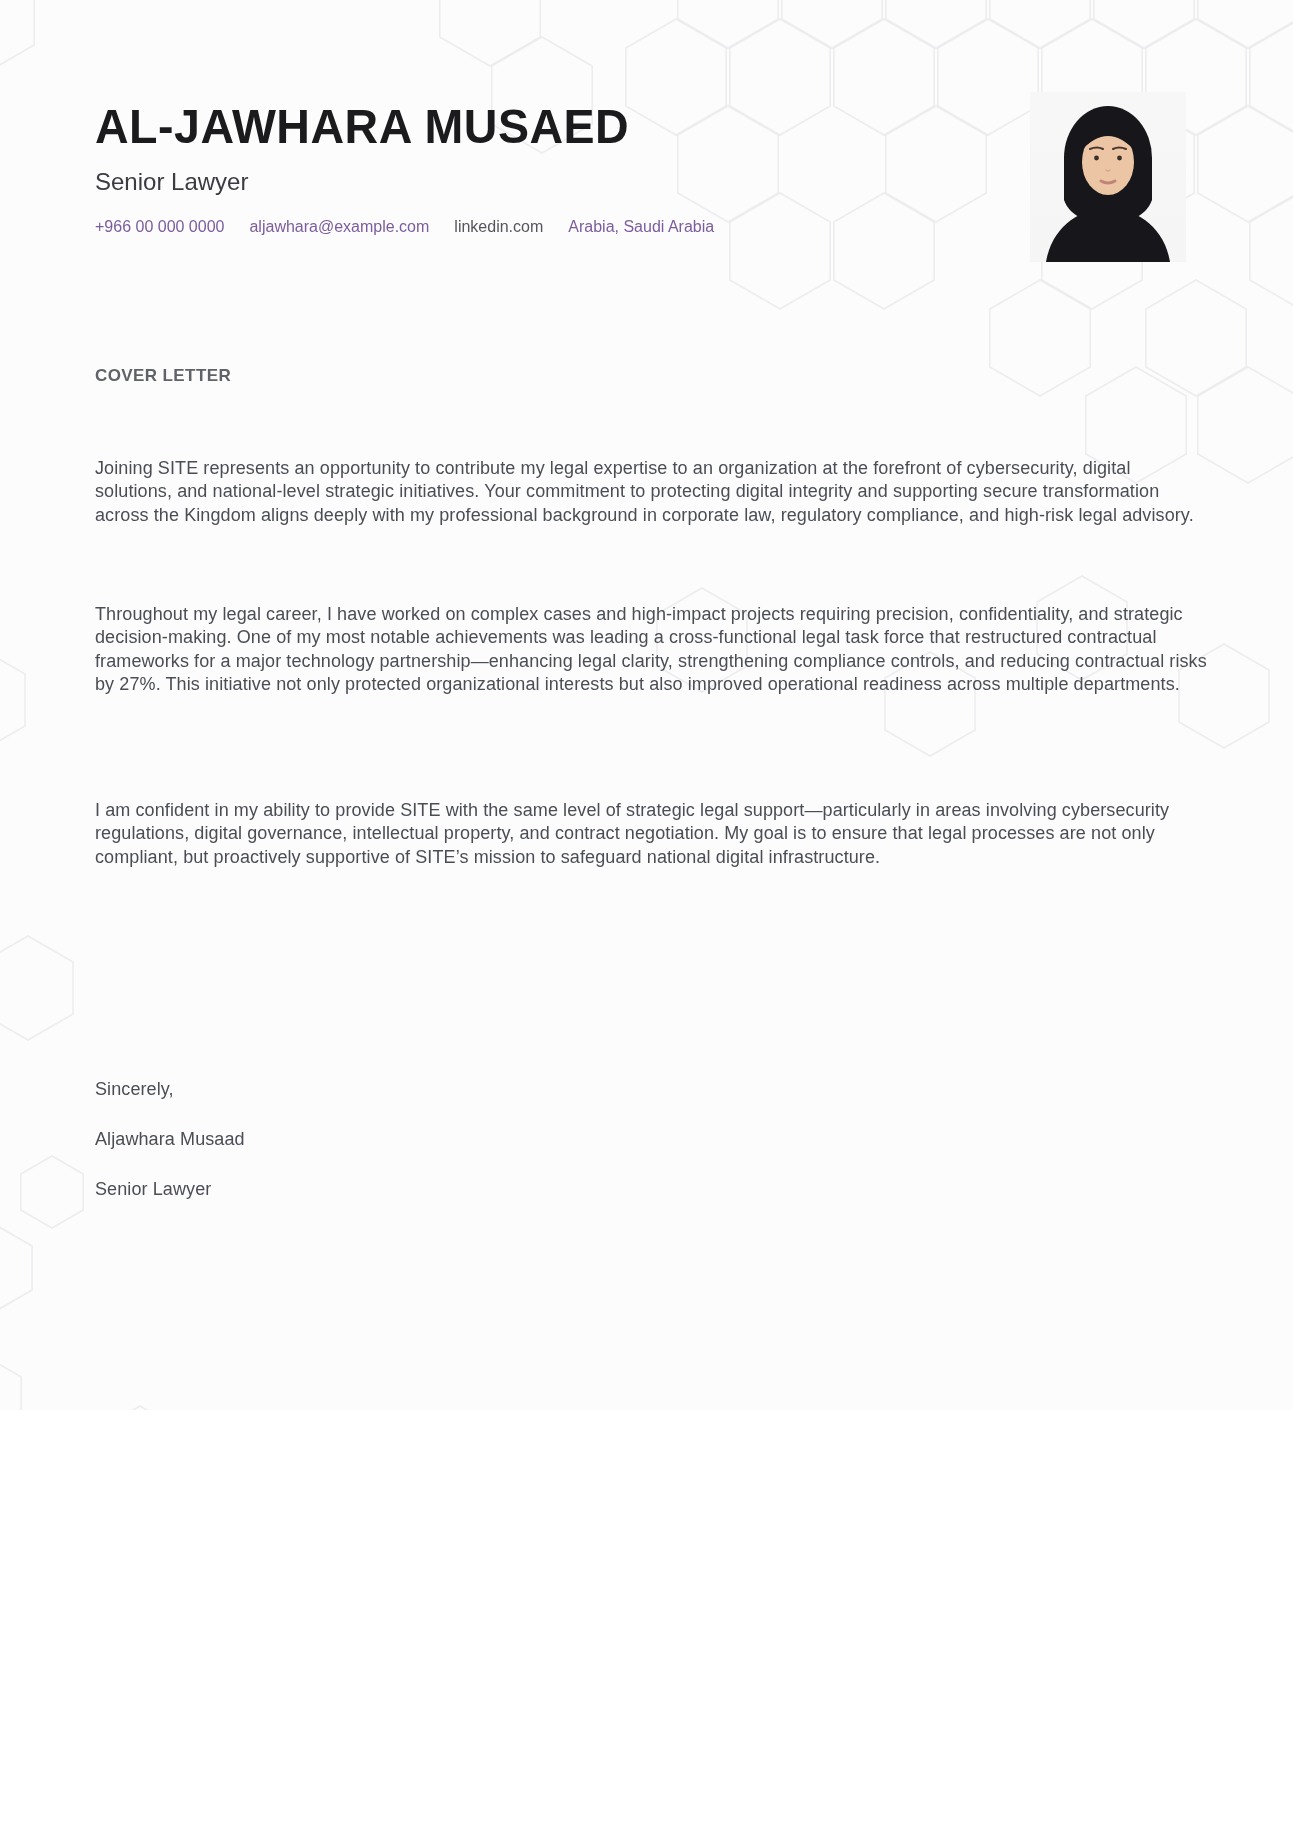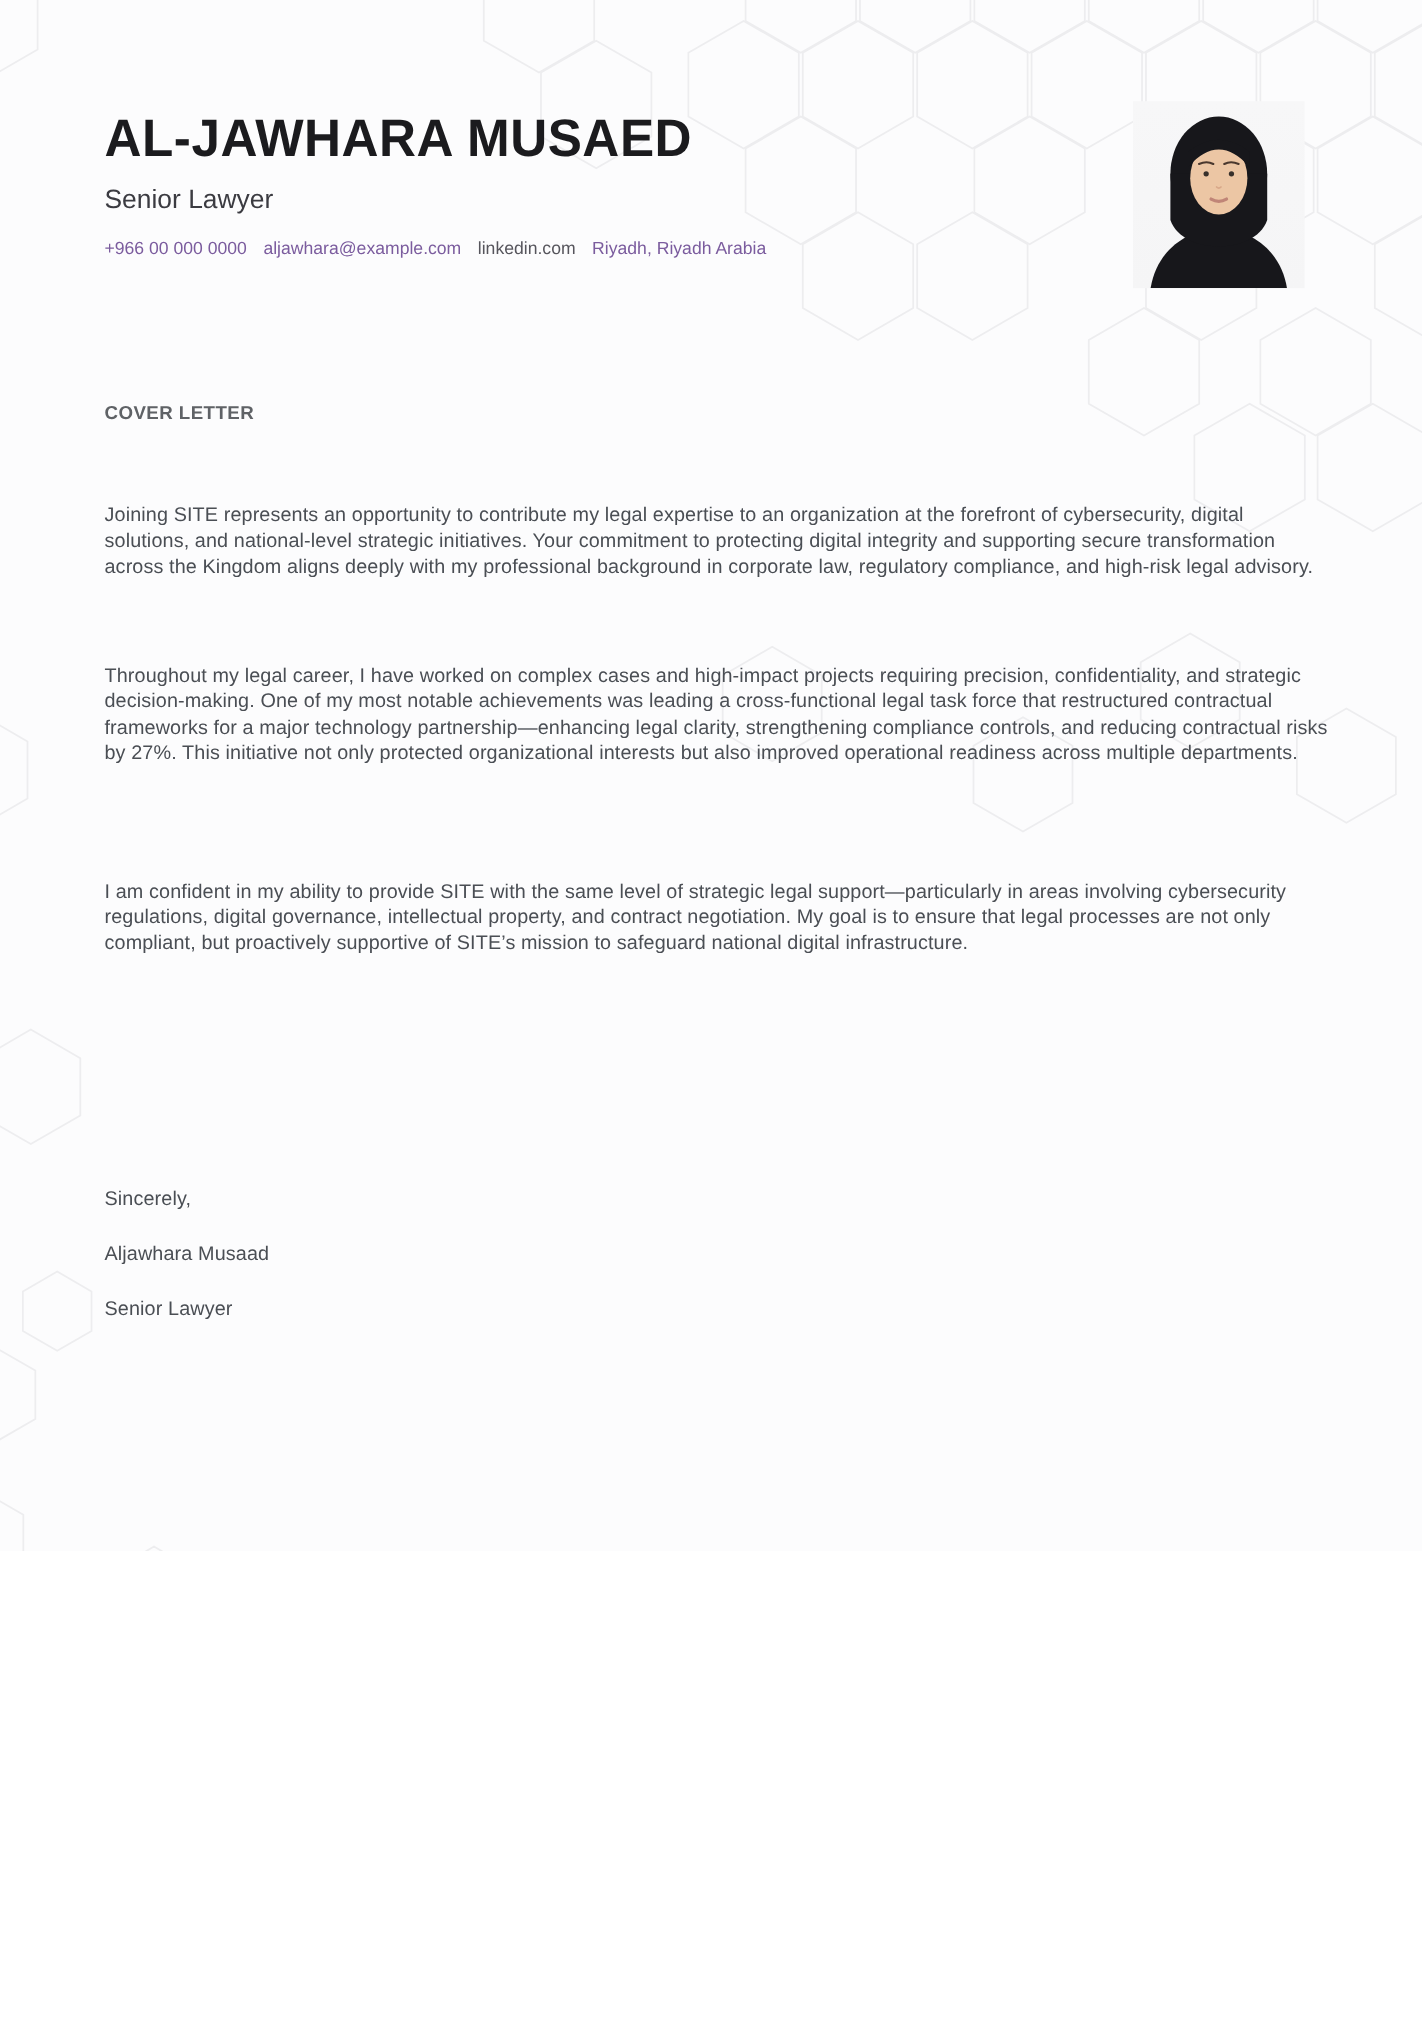--- a/index.html
+++ b/index.html
@@ -33,21 +33,21 @@
     transform:scaleX(.97);transform-origin:left;
     white-space:nowrap;
   }
   .job-title{
     position:absolute;left:95px;top:166px;
     font-size:24px;line-height:32px;font-weight:400;
     color:var(--subtitle-gray);
   }
   .contact-row{
     position:absolute;left:95px;top:216px;
-    display:flex;gap:15px;align-items:baseline;
+    display:flex;gap:25px;align-items:baseline;
     font-size:16px;line-height:22px;color:var(--accent-purple);
     white-space:nowrap;
   }
   .contact-row .muted{color:var(--muted-gray);}
   .photo{
     position:absolute;left:1030px;top:92px;width:156px;height:170px;
     background:linear-gradient(180deg,#f7f7f8 0%,var(--photo-bg) 100%);
     overflow:hidden;
   }
   .photo svg{display:block;width:156px;height:170px;}
@@ -130,21 +130,21 @@
       <polygon points="104.0,1782.0 135.2,1800.0 135.2,1836.0 104.0,1854.0 72.8,1836.0 72.8,1800.0" fill="none" stroke="#ededef" stroke-width="1.6"></polygon>
     </svg>
 
   <h1 class="candidate-name">AL-JAWHARA MUSAED</h1>
   <div class="job-title">Senior Lawyer</div>
 
   <div class="contact-row">
     <span>+966 00 000 0000</span>
     <span>aljawhara@example.com</span>
     <span class="muted">linkedin.com</span>
-    <span>Riyadh, Riyadh Arabia</span>
+    <span>Arabia, Saudi Arabia</span>
   </div>
 
   <div class="photo">
     <svg viewBox="0 0 156 170" xmlns="http://www.w3.org/2000/svg">
       <path d="M16,170 C22,134 50,117 78,115 C106,117 134,134 140,170 Z" fill="#17171b"></path>
       <ellipse cx="78" cy="66" rx="44" ry="52" fill="#17171b"></ellipse>
       <path d="M34,66 L34,108 C40,125 60,132 78,132 C96,132 116,125 122,108 L122,66 Z" fill="#17171b"></path>
       <ellipse cx="78" cy="70" rx="26" ry="33" fill="#ecc6a4"></ellipse>
       <path d="M50,60 Q78,28 106,60 L106,46 Q78,24 50,46 Z" fill="#17171b"></path>
       <path d="M60,57 Q67,54 73,57" stroke="#4a382e" stroke-width="2" fill="none" stroke-linecap="round"></path>

